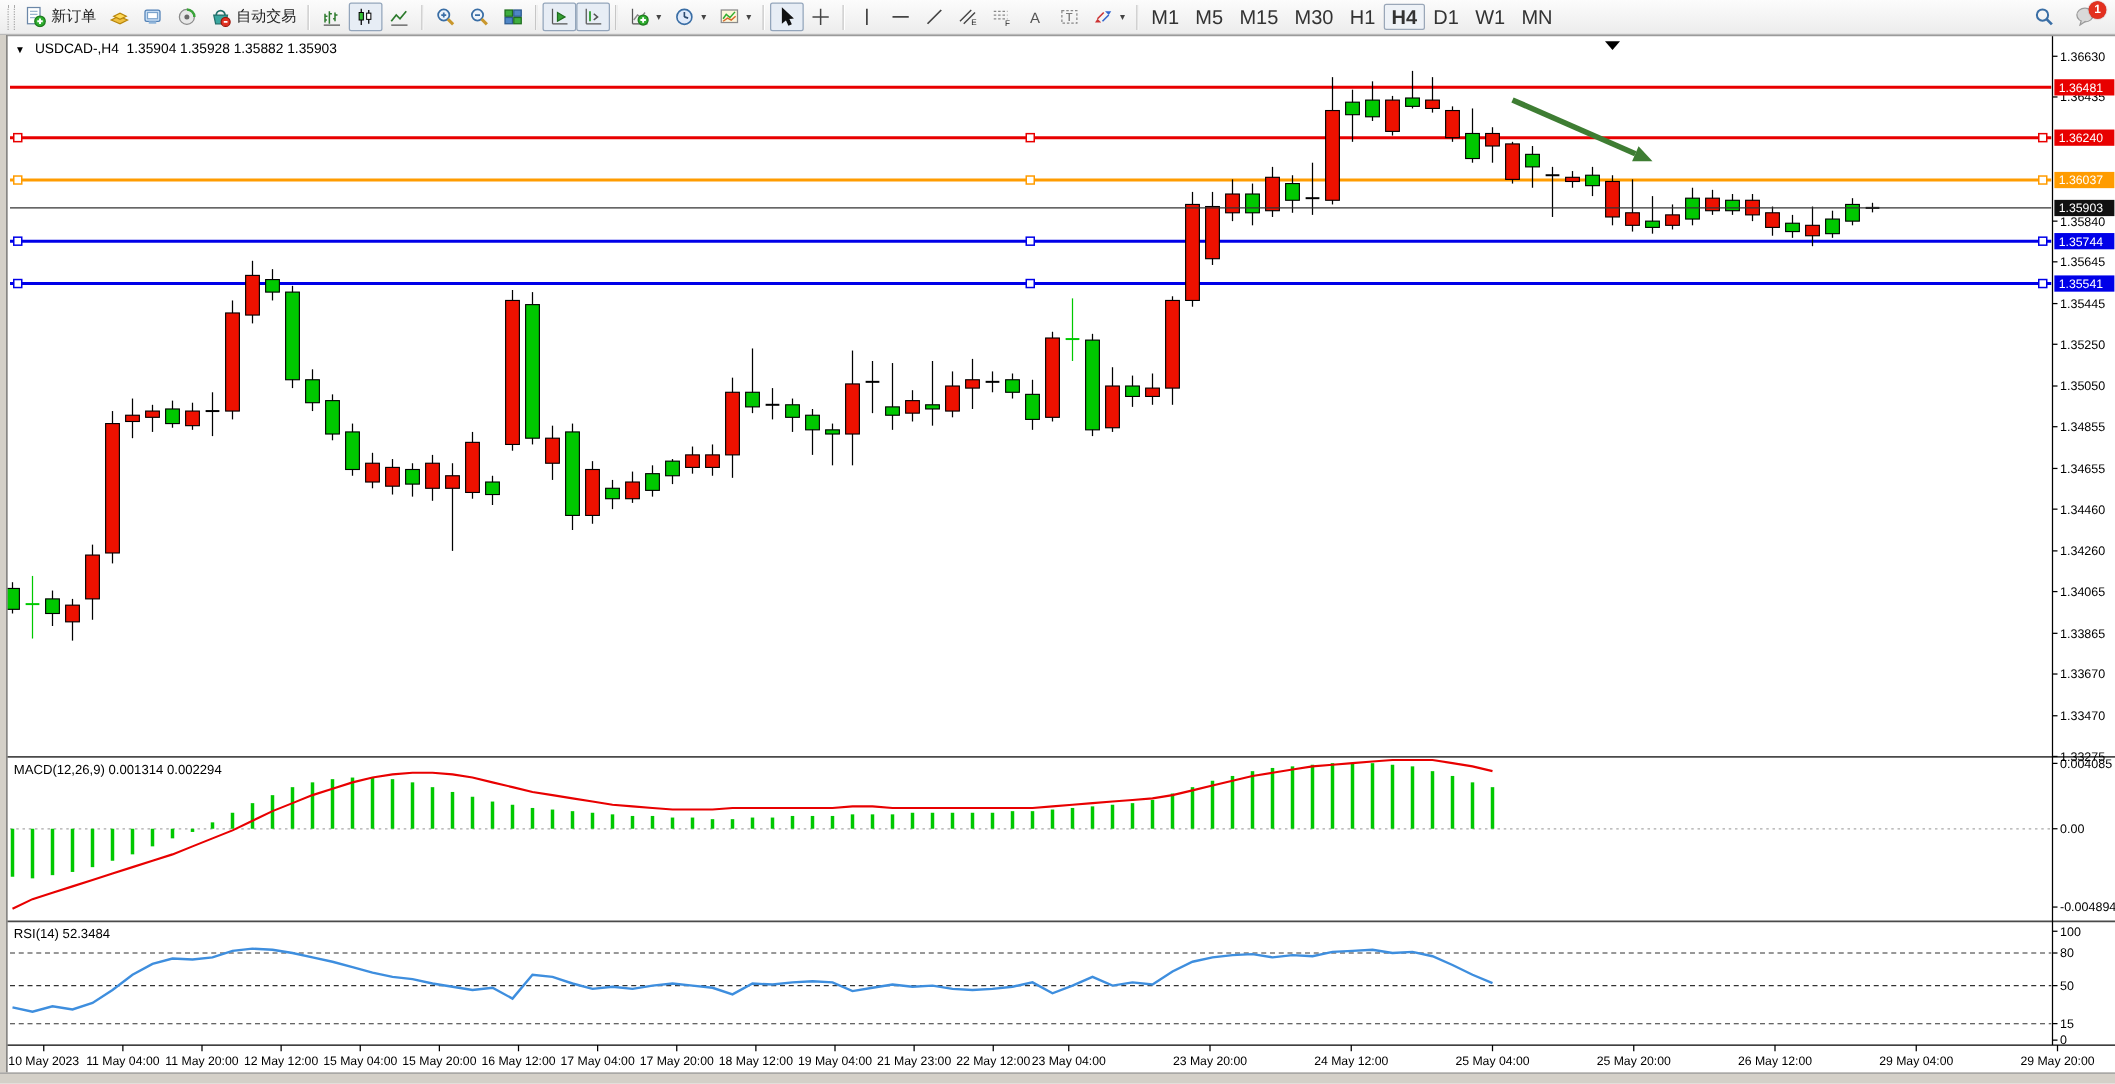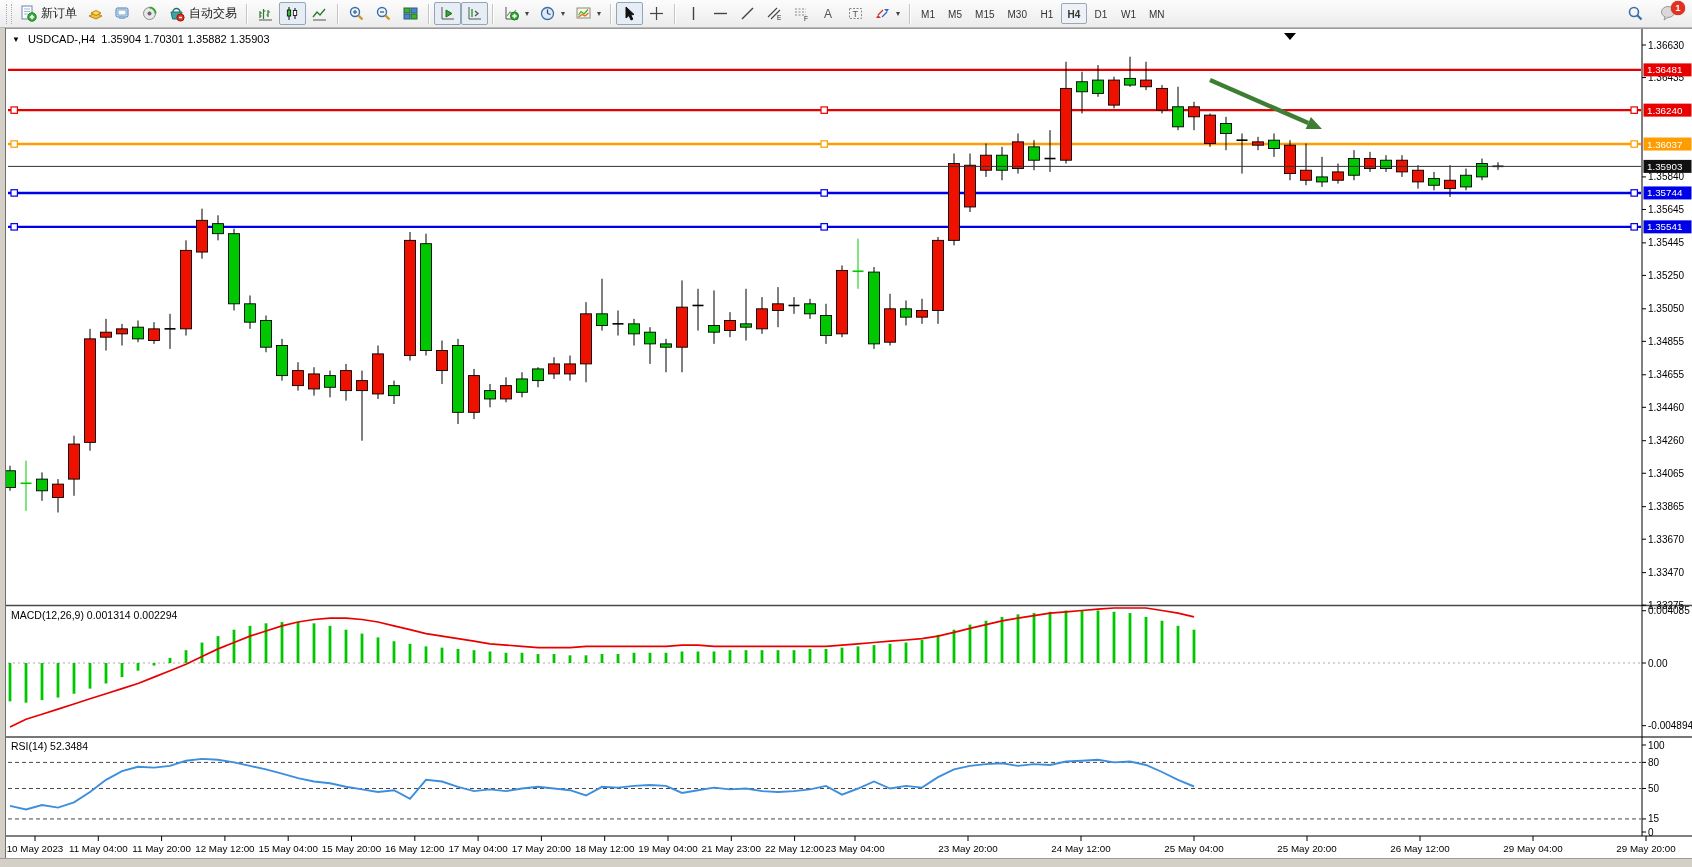--- a/index.html
+++ b/index.html
@@ -7,21 +7,21 @@
   
   .toolbar{position:absolute;top:0;left:0;width:1692px;height:28px;background:linear-gradient(#fcfcfc,#ececec);
     border-bottom:1px solid #b9b9b9;display:flex;align-items:center;padding:0 3px;box-sizing:border-box;z-index:6;}
   .tb-btn{display:flex;align-items:center;gap:4px;height:23px;padding:0 4px;border:1px solid transparent;
     background:transparent;font-size:12px;color:#222;border-radius:2px;cursor:default;font-family:"Liberation Sans",sans-serif;}
   .tb-btn.on{border:1px solid #93a5bb;background:#e7edf5;}
   .tb-sep{width:1px;height:20px;background:#c6c6c6;border-right:1px solid #fff;margin:0 4px;flex:0 0 auto;}
   .grip{width:4px;height:20px;border-left:1px dotted #aaa;border-right:1px dotted #aaa;margin:0 3px;}
   .ic{width:17px;height:17px;display:block;}
   .caret{font-size:8px;color:#444;margin-left:1px;}
-  .tf-btn{height:21px;min-width:26px;padding:0 5px;font-size:10px;color:#333;border:1px solid transparent;
+  .tf-btn{height:21px;min-width:26px;padding:0 5px;font-size:16px;color:#333;border:1px solid transparent;
     background:transparent;border-radius:2px;text-align:center;line-height:21px;}
   .tf-btn.on{border:1px solid #9aa7b8;background:#eef2f7;font-weight:bold;}
   .tb-right{margin-left:auto;display:flex;align-items:center;gap:6px;padding-right:4px;}
   .bubble-wrap{position:relative;width:20px;height:20px;}
   .badge{position:absolute;top:-3px;right:-5px;background:#e3301f;color:#fff;border-radius:50%;
     width:14px;height:14px;font-size:9.5px;line-height:14px;text-align:center;font-weight:bold;box-shadow:0 0 1px #900;}
   
   .left-edge{position:absolute;left:0;top:28px;width:5px;height:830px;background:#d4d0c8;border-right:1px solid #6e6e6e;z-index:3;}
   .chart-title{position:absolute;left:12px;top:33px;z-index:4;font-size:11px;color:#000;display:flex;align-items:center;gap:8px;}
   .chart-title .collapse{font-size:8px;color:#000;}
@@ -866,18 +866,18 @@
       <text x="1646" y="852" font-size="9.8" fill="#000" text-anchor="middle">29 May 20:00</text>
       <rect x="1642" y="28" width="50" height="808" fill="transparent"></rect>
       <rect x="0" y="836" width="1692" height="22" fill="transparent"></rect>
     </svg>
 
   <div class="left-edge"></div>
 
   <div class="chart-title">
     <span class="collapse">▼</span>
     <span>
-      <span>USDCAD-,H4</span>&nbsp;&nbsp;<span>1.35904 1.70301 1.35882 1.35903</span>
+      <span>USDCAD-,H4</span>&nbsp;&nbsp;<span>1.35904 1.35928 1.35882 1.35903</span>
     </span>
   </div>
 
   <div class="statusbar"></div>
 </div>
 
 </body></html>

